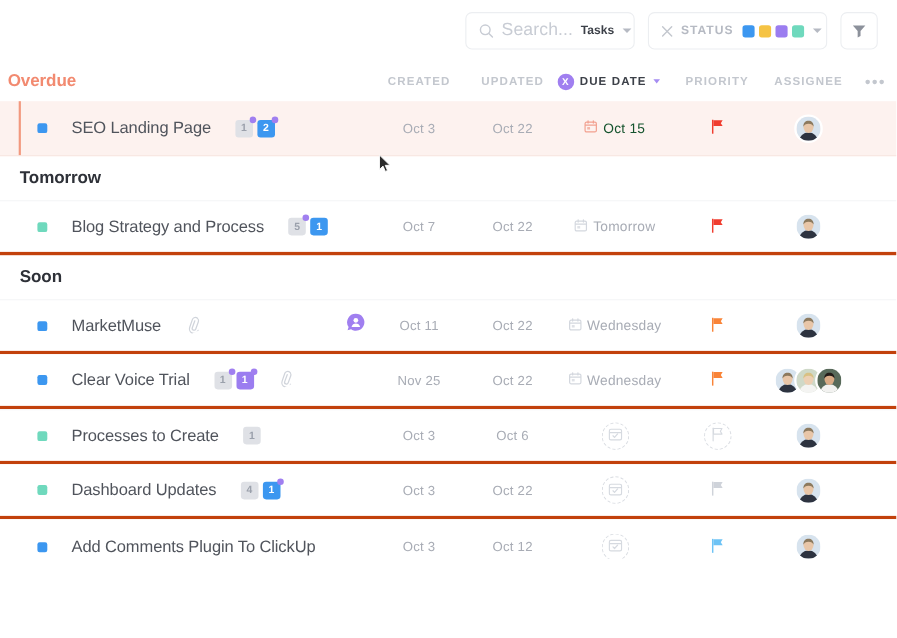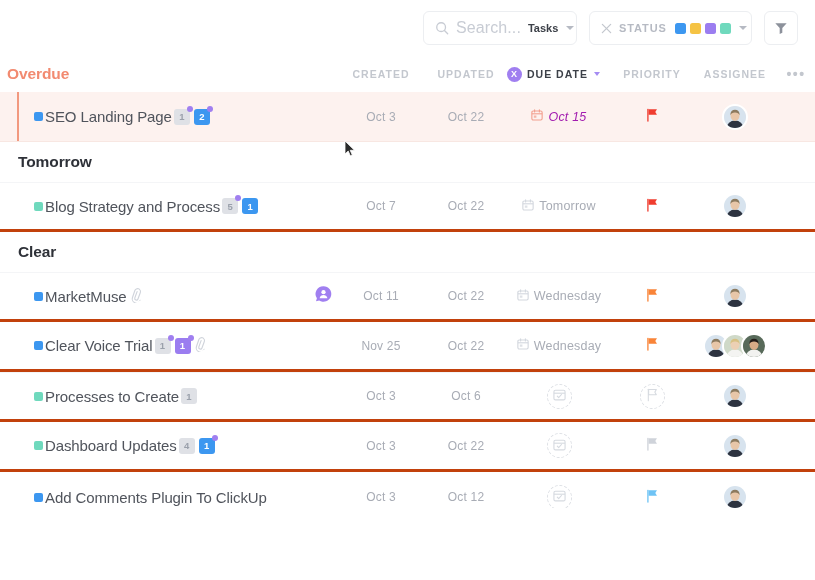--- a/index.html
+++ b/index.html
@@ -150,21 +150,21 @@
     left: 17px; top: 0; bottom: 0;
     width: 2px;
     background: #f2997f;
   }
   .row-left {
     display: flex;
     align-items: center;
     flex: 1;
     min-width: 0;
     padding-left: 34px;
-    gap: 2px;
+    gap: 22px;
   }
   .sdot { width: 9px; height: 9px; border-radius: 2px; flex: none; }
   .tname {
     font-size: 15px;
     color: #50545c;
     letter-spacing: -.1px;
     white-space: nowrap;
   }
   .badges { display: flex; align-items: center; gap: 4px; }
   .badge {
@@ -204,21 +204,21 @@
     justify-content: center;
     letter-spacing: .2px;
   }
   .c-created { width: 88px; }
   .c-updated { width: 82px; }
   .c-due { width: 104px; gap: 5px; justify-content: flex-start; }
   .c-pri { width: 82px; }
   .c-asg { width: 84px; }
   .c-more { width: 38px; }
   .c-due .dtxt { font-size: 12.5px; color: #a8acb5; }
-  .c-due.red .dtxt { color: #a21caf; font-style: italic; }
+  .c-due.red .dtxt { color: #14532d; }
 
   .cal { width: 12px; height: 12px; flex: none; }
 
   .flag { width: 13px; height: 14px; flex: none; }
 
   .ph-circle {
     width: 25px; height: 25px;
     border-radius: 50%;
     border: 1px dashed #dcdfe4;
     display: flex; align-items: center; justify-content: center;
@@ -394,21 +394,21 @@
                 <ellipse cx="11" cy="9.6" rx="4.5" ry="5.3" fill="#e8c6a8"></ellipse>
                 <path d="M6.3 9.2c0-3.6 2-5.4 4.7-5.4s4.7 1.8 4.7 5.4c-1-1.4-2.1-2.6-4.7-2.6S7.3 7.8 6.3 9.2z" fill="#8d7a5e"></path>
               </svg>
             </span>
           </span>
         </div>
         <div class="cell c-more"></div>
       </div>
     </div>
     <div class="grp">
-      <div class="grp-title">Clear</div>
+      <div class="grp-title">Soon</div>
     </div>
     <div class="rowgrp">
       <div class="row first">
         <div class="row-left">
           <span class="sdot" style="background: rgb(60, 151, 240);"></span>
           <span class="tname">MarketMuse</span>
           <span class="clip"><svg width="14" height="14" viewBox="0 0 16 16" fill="none">
               <path d="M11.5 5.2L6.1 10.6a1.9 1.9 0 0 0 2.7 2.7l5.6-5.6a3.3 3.3 0 0 0-4.7-4.7L3.9 9.0a4.7 4.7 0 0 0 6.7 6.7" stroke="#d0d4db" stroke-width="1.3" stroke-linecap="round"></path>
             </svg></span>
           <span style="flex: 1 1 0%; display: flex; justify-content: flex-end; padding-right: 4px;">

